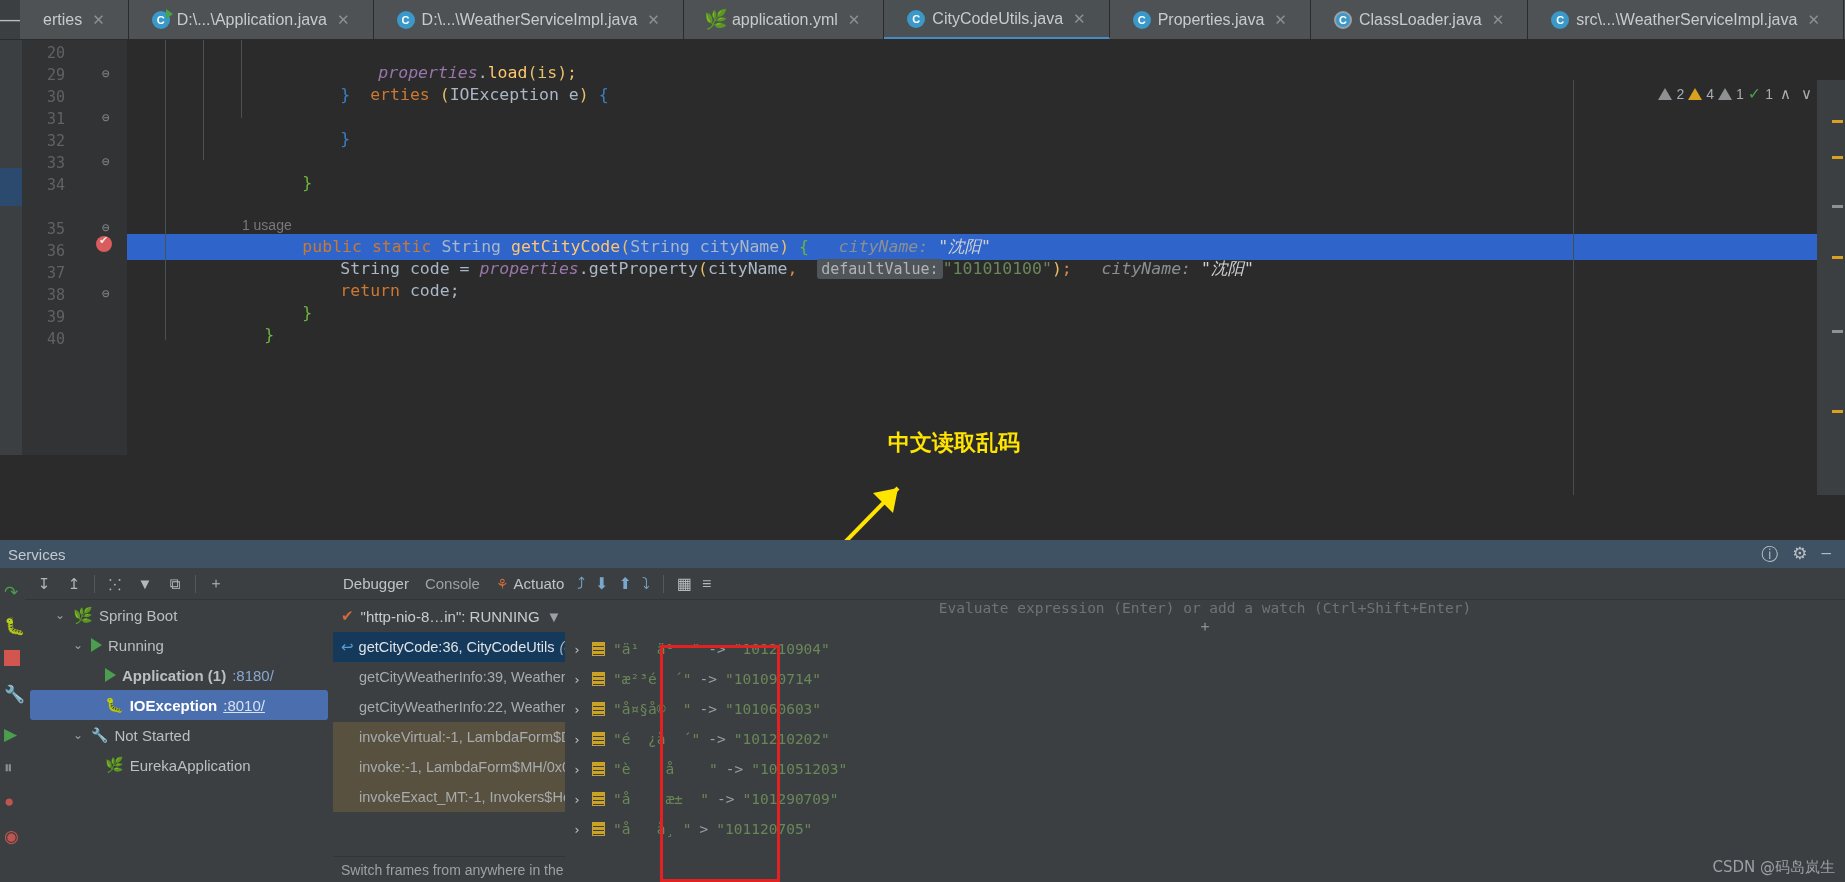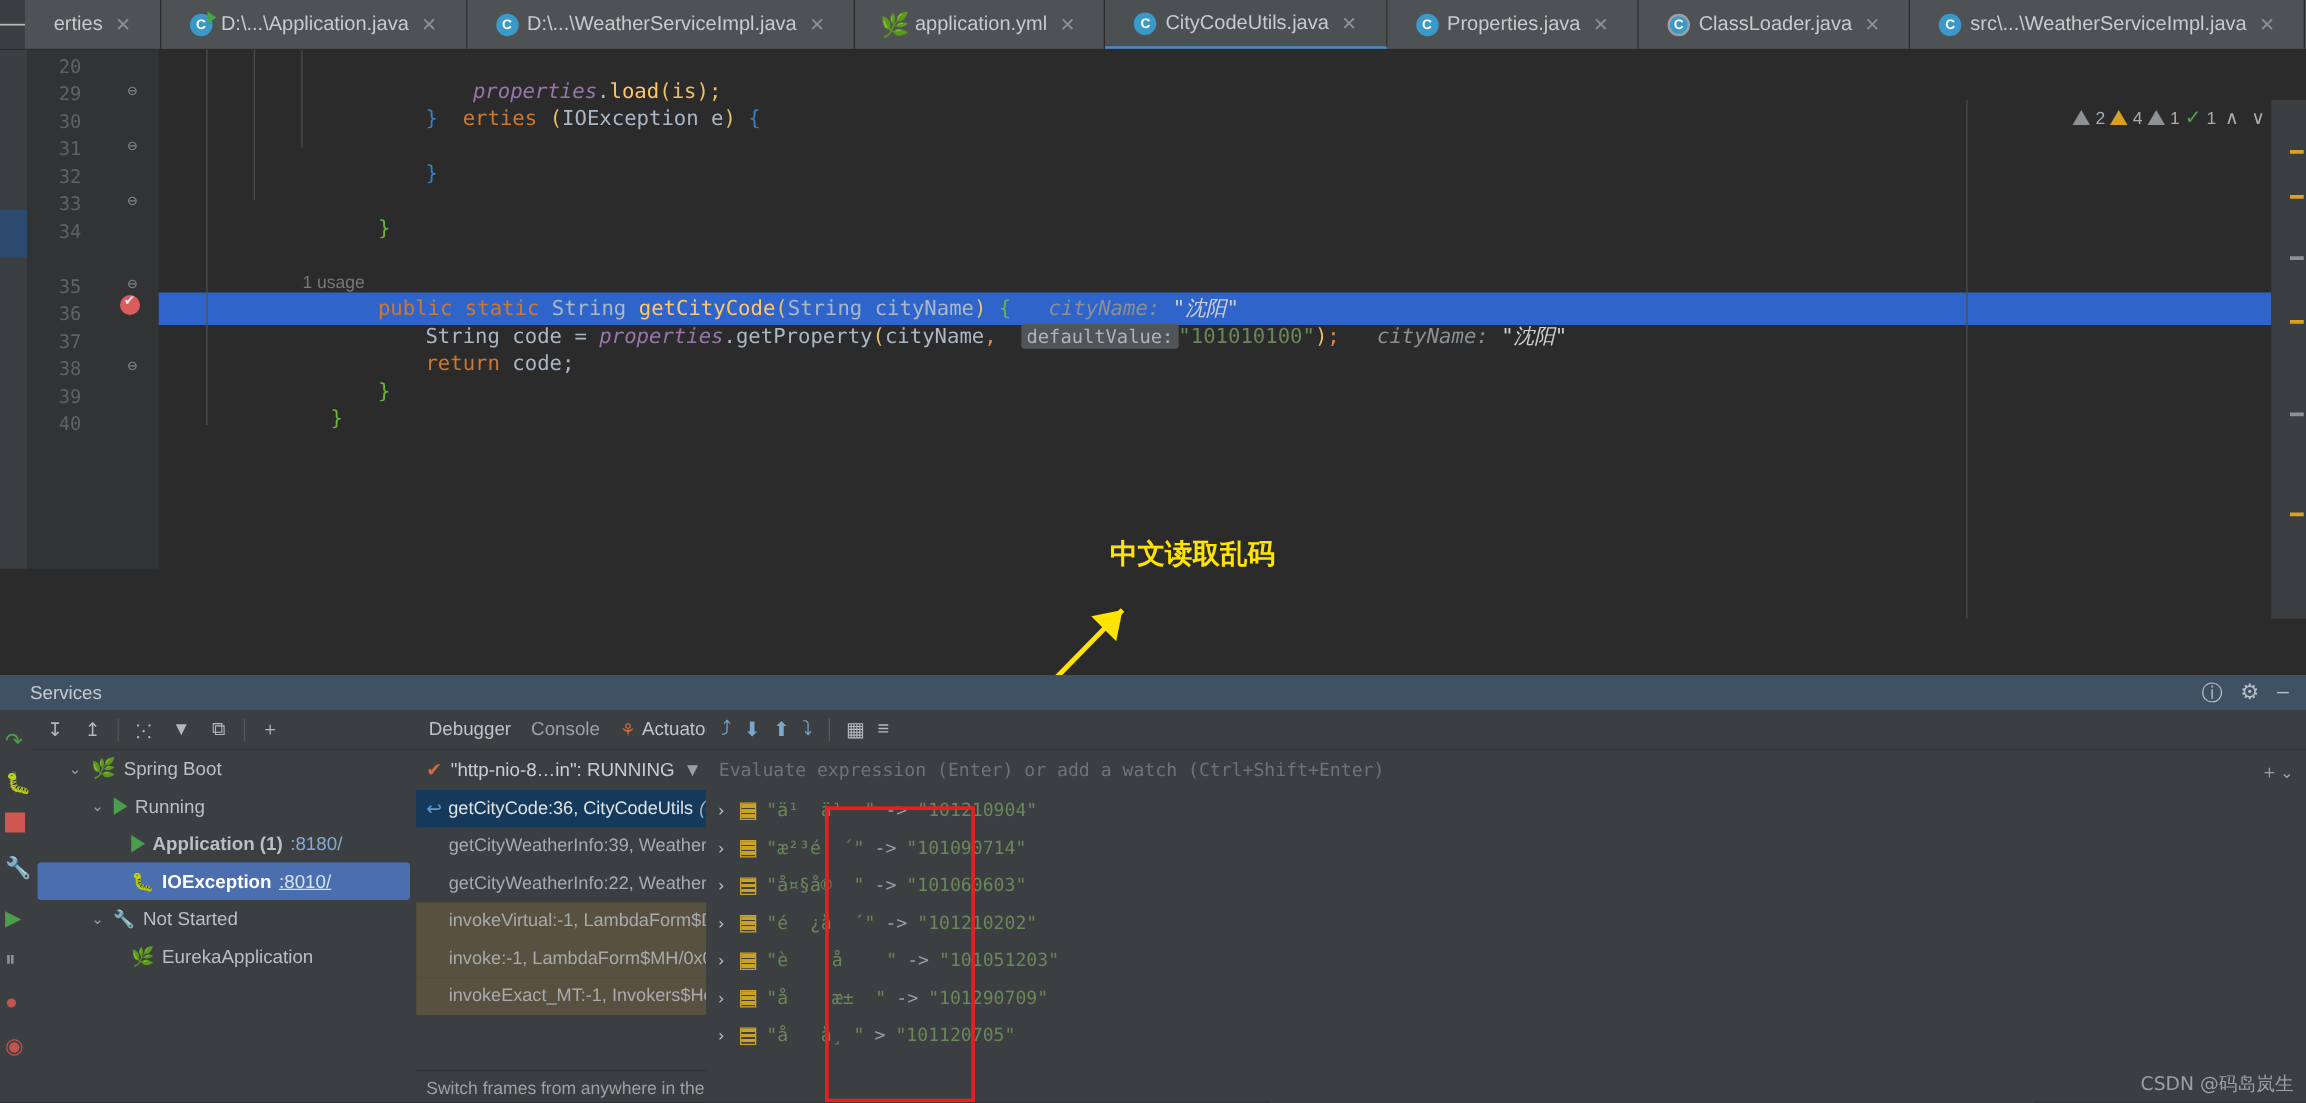--- a/index.html
+++ b/index.html
@@ -120,21 +120,21 @@
     position: absolute; left: 888px; top: 428px;
     color: #ffe400; font-size: 22px; font-weight: bold;
     font-family: "DejaVu Sans", sans-serif; white-space: nowrap;
   }
   .annot-svg { position: absolute; left: 0; top: 0; width: 1845px; height: 882px; pointer-events: none; }
 
   
   .svc-header {
     position: absolute; top: 540px; left: 0; width: 1845px; height: 28px;
     background: #3f5264; color: #c4c9cd; font-size: 15px;
-    display: flex; align-items: center; padding-left: 24px;
+    display: flex; align-items: center; padding-left: 8px;
   }
   .svc-header .right { margin-left: auto; display: flex; gap: 14px; padding-right: 14px; color: #b9bec2; font-size: 17px; }
 
   
   .bottom { position: absolute; top: 568px; left: 0; width: 1845px; height: 314px; background: #3c3f41; }
   .vstripe { position: absolute; left: 0; top: 0; width: 25px; height: 314px; background: #3c3f41; }
   .vstripe .vi { position: absolute; left: 4px; width: 18px; height: 18px; }
 
   .svc-toolbar {
     position: absolute; left: 25px; top: 0; width: 308px; height: 32px;
@@ -180,21 +180,21 @@
     font-size: 14px; color: #9da1a4; background: #3c3f41; white-space: nowrap;
     border-top: 1px solid #323436;
   }
 
   
   .var-col { position: absolute; left: 565px; top: 0; right: 0; bottom: 0; background: #3c3f41; }
   .var-toolbar {
     height: 32px; display: flex; align-items: center; gap: 10px; padding-left: 12px;
     color: #b4b8bb; font-size: 16px; border-bottom: 1px solid #323436;
   }
-  .eval-row { height: 34px; display: flex; align-items: center; padding: 0 10px; gap: 1px; }
+  .eval-row { height: 34px; display: flex; align-items: center; padding: 0 10px; gap: 1px; flex-direction: column; }
   .eval-box {
     flex: 1; height: 24px; display: flex; align-items: center;
     color: #6f7376; font-family: "DejaVu Sans Mono", monospace; font-size: 14.5px;
   }
   .var-list { position: absolute; top: 66px; left: 0; right: 0; bottom: 0; background: #3c3f41; padding-left: 8px; }
   .vrow {
     height: 30px; display: flex; align-items: center; gap: 8px;
     font-family: "DejaVu Sans Mono", monospace; font-size: 14.5px; white-space: pre;
   }
   .vcaret { color: #c0c4c7; font-size: 13px; width: 11px; }

